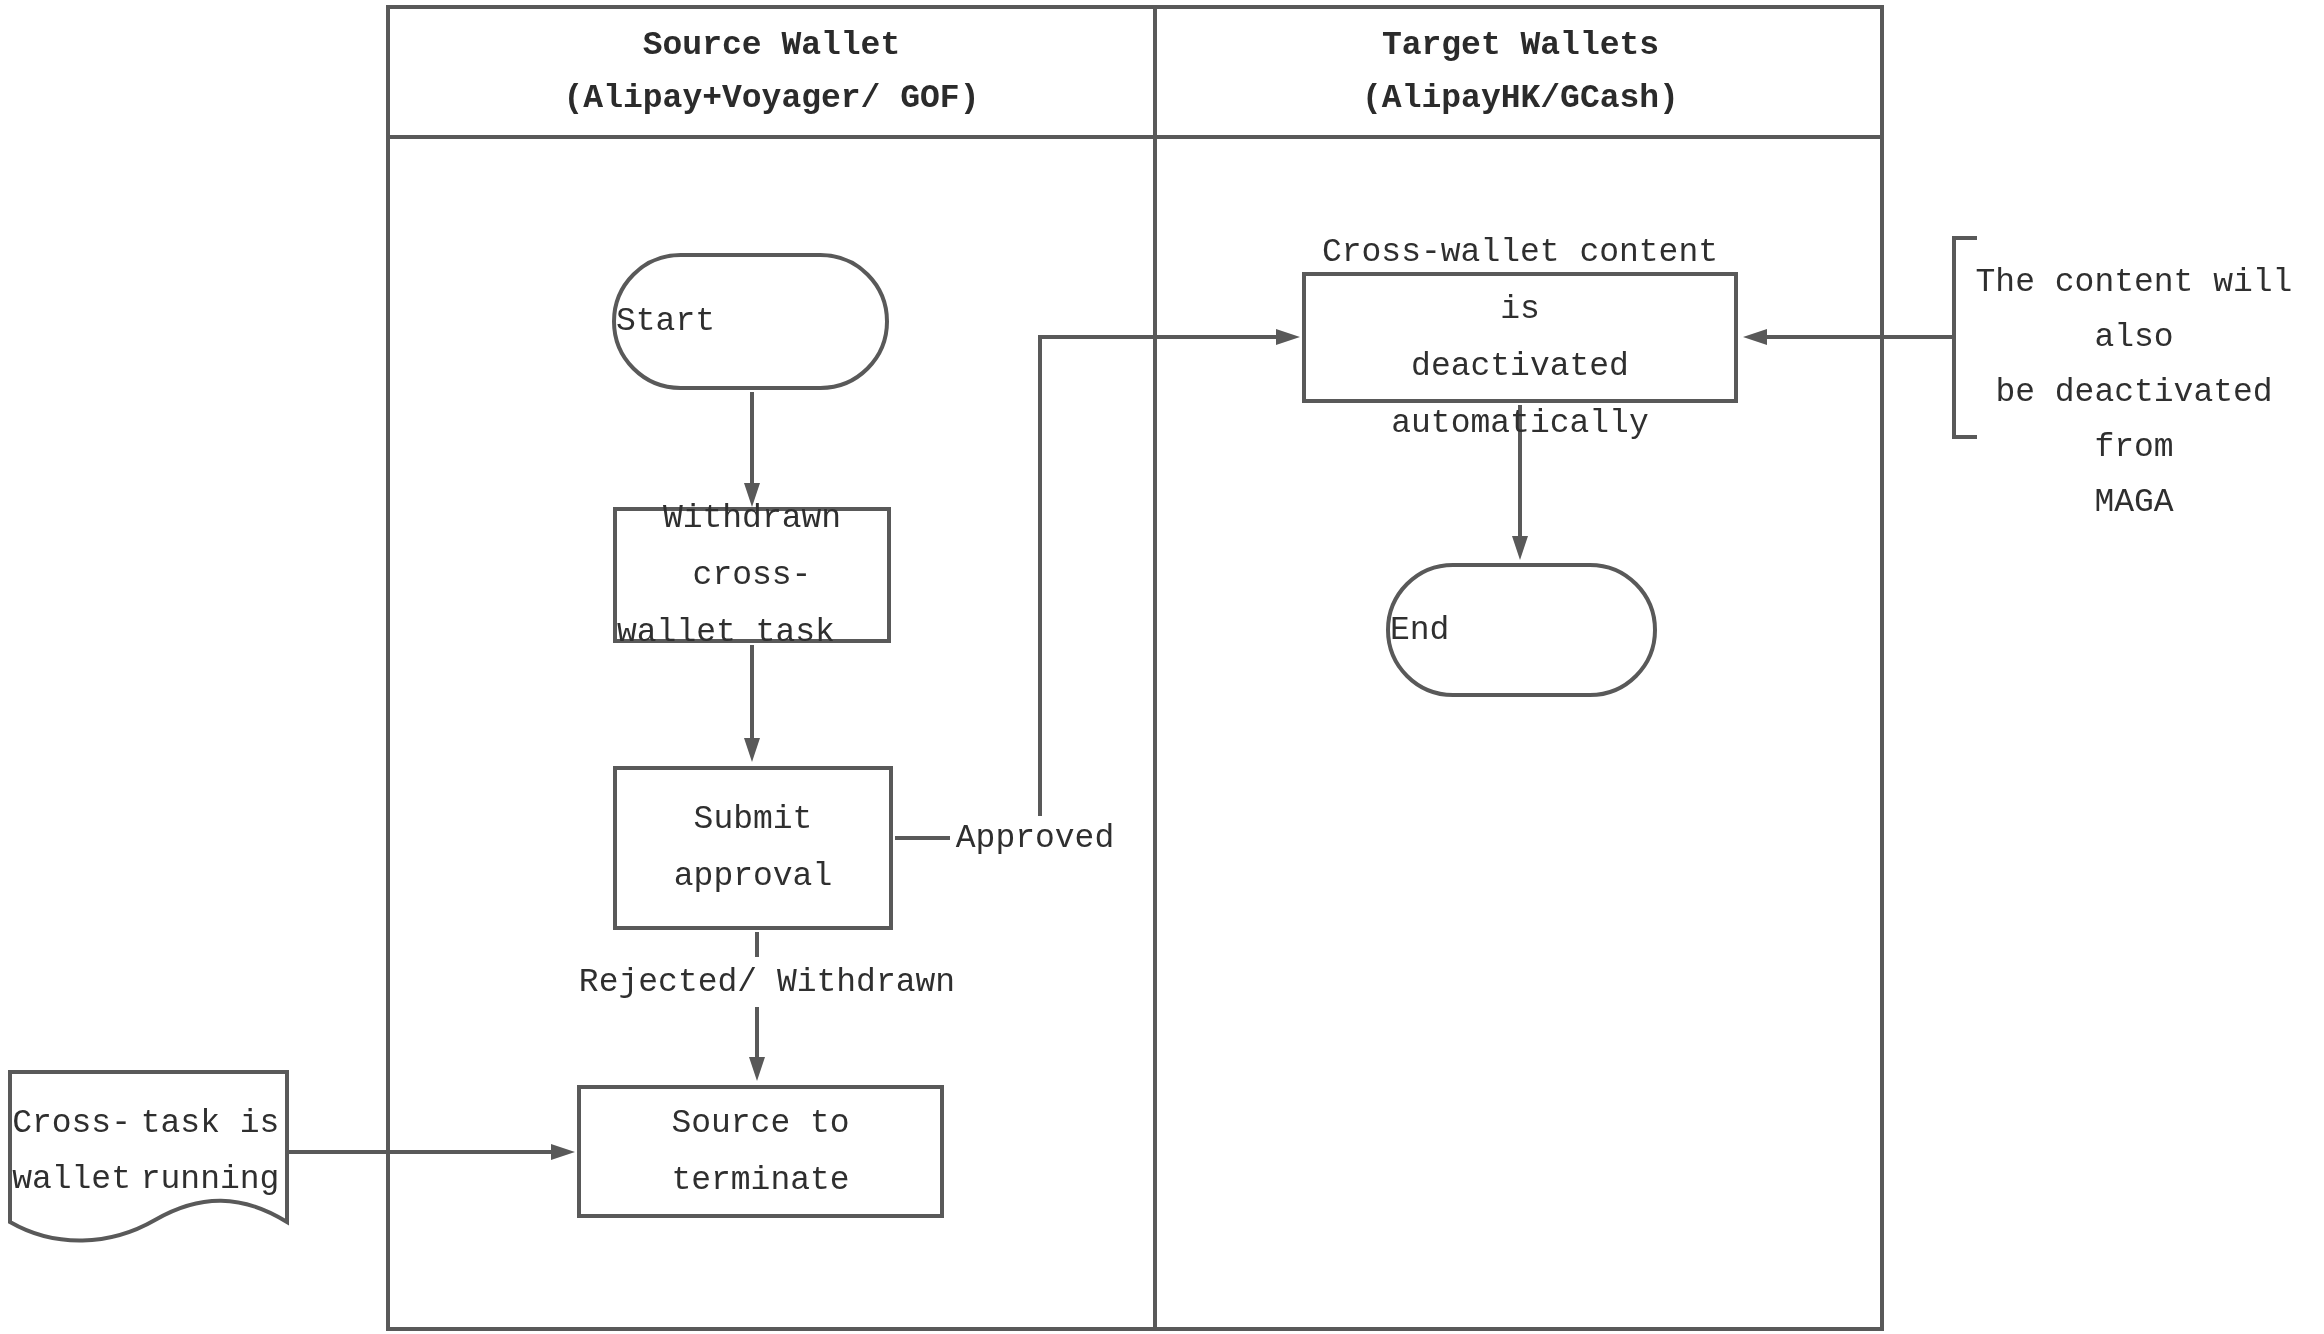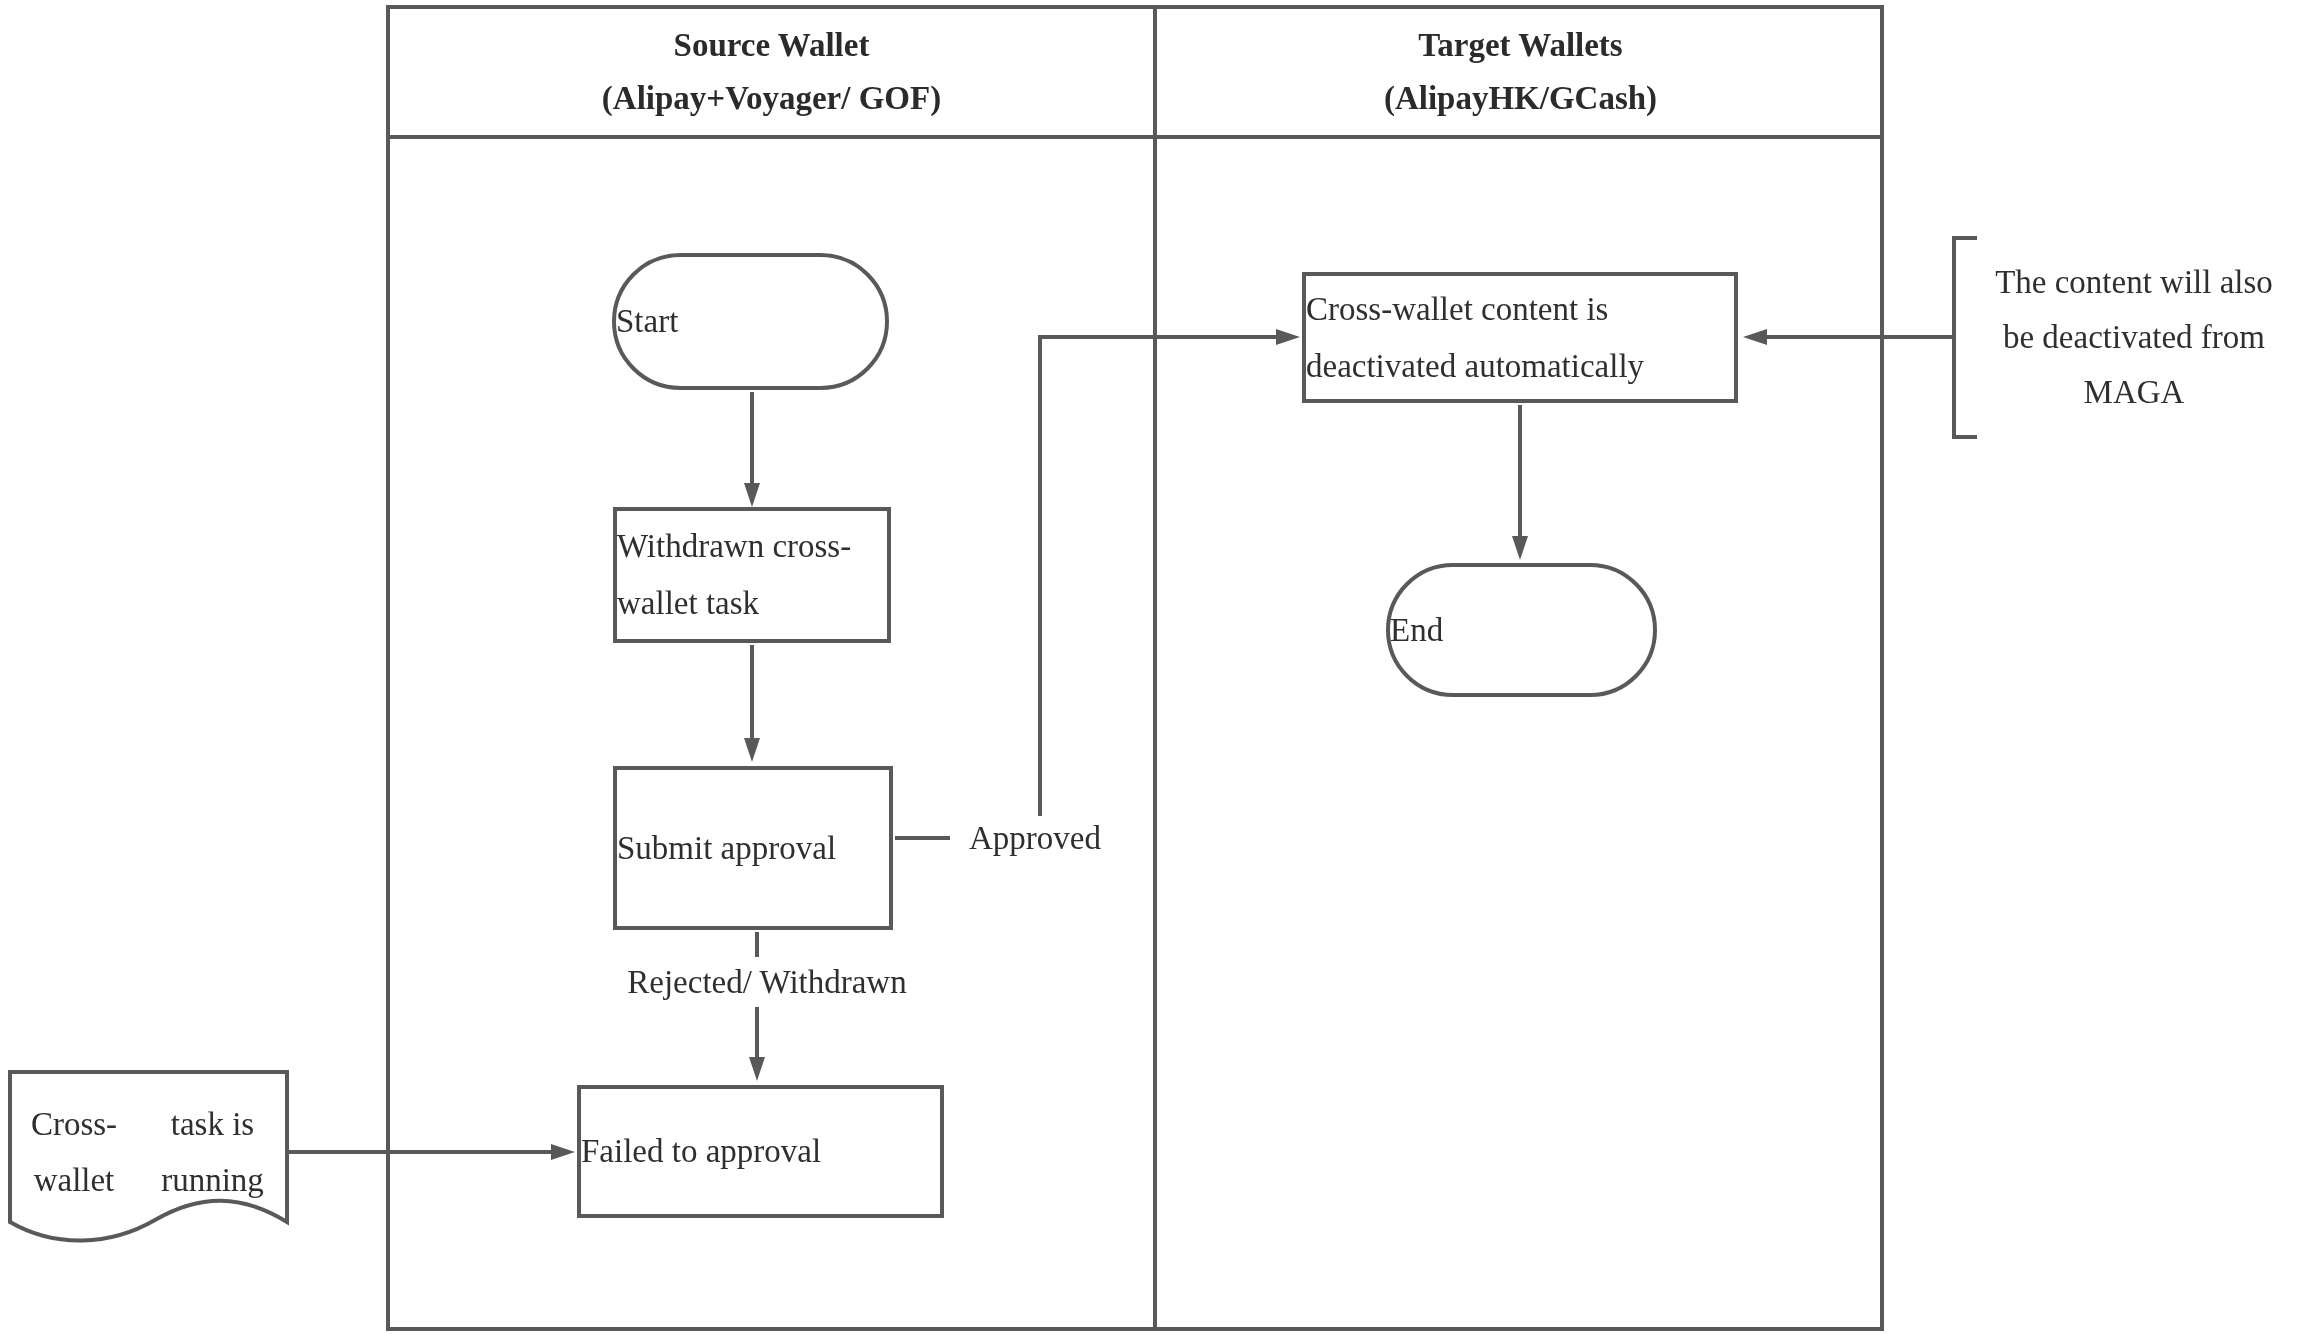--- a/index.html
+++ b/index.html
@@ -5,21 +5,21 @@
   :root{
     --stroke:#595959;
     --text:#2f2f2f;
     --bg:#ffffff;
   }
   html,body{margin:0;padding:0;background:var(--bg);}
   #canvas{
     position:relative;
     width:2324px;height:1334px;
     background:var(--bg);
-    font-family:Liberation Serif, serif;
+    font-family:Liberation Mono, monospace;
     color:var(--text);
     overflow:hidden;
   }
   .abs{position:absolute;box-sizing:border-box;}
   
   .frame{left:386px;top:5px;width:1498px;height:1326px;border:4px solid var(--stroke);background:transparent;}
   .lane-divider{left:1153px;top:5px;width:4px;height:1326px;background:var(--stroke);}
   .header-sep{left:386px;top:135px;width:1498px;height:4px;background:var(--stroke);}
   
   .lane-title{top:16px;height:112px;display:flex;flex-direction:column;align-items:center;justify-content:center;text-align:center;font-weight:bold;font-size:33px;line-height:53px;color:#2b2b2b;}
@@ -100,21 +100,21 @@
   <div class="abs node node-terminate">
     <div>Withdrawn cross-</div>
     <div>wallet task</div>
   </div>
 
   <div class="abs node node-submit">
     <div>Submit approval</div>
   </div>
 
   <div class="abs node node-failed">
-    <div>Failed to approval</div>
+    <div>Source to terminate</div>
   </div>
 
   <div class="abs node node-deactivated">
     <div>Cross-wallet content is</div>
     <div>deactivated automatically</div>
   </div>
 
   <div class="abs node node-end">
     <div>End</div>
   </div>

